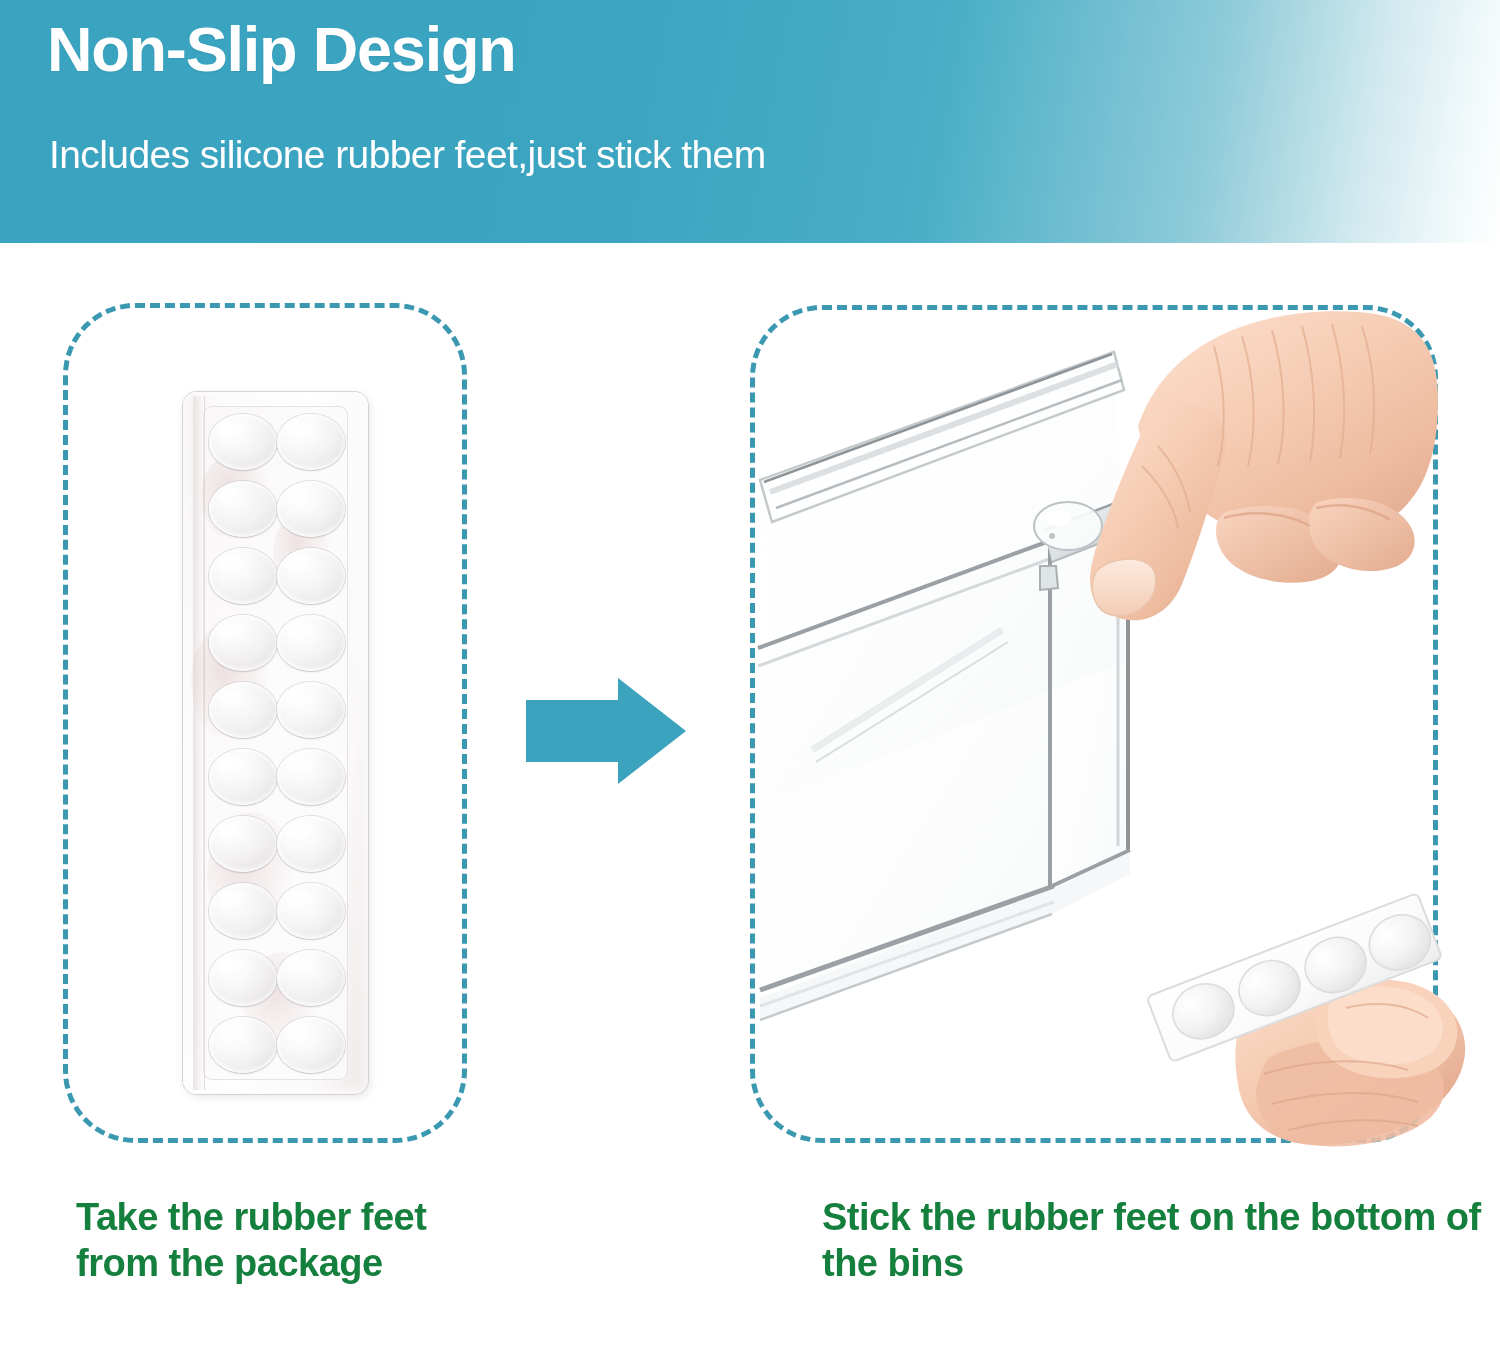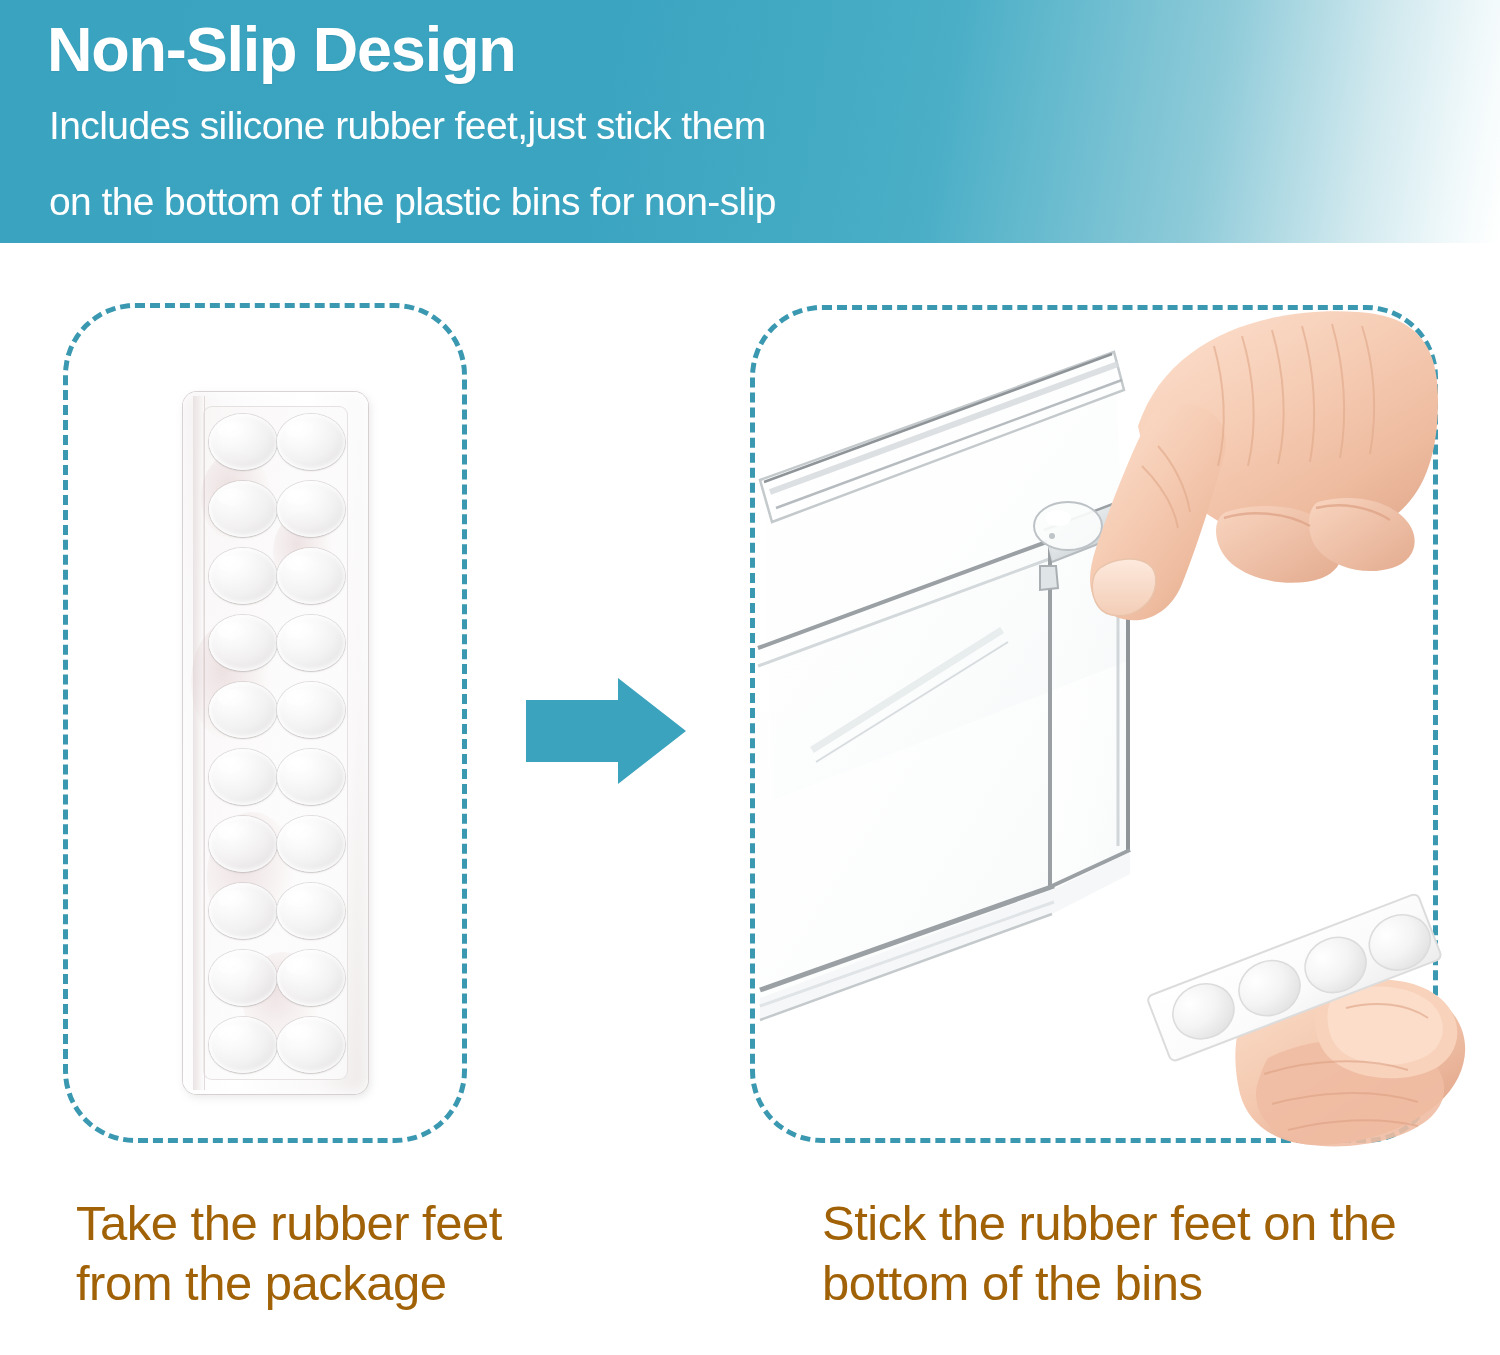--- a/index.html
+++ b/index.html
@@ -28,21 +28,21 @@
     text-shadow:0 1px 2px rgba(0,0,0,0.07);
   }
   .header-sub-line{
     position:absolute; left:49px;
     color:#ffffff;
     font-size:39px;
     font-weight:400;
     letter-spacing:-0.6px;
     white-space:nowrap;
   }
-  #header-sub-1{ top:104px; }
+  #header-sub-1{ top:133px; }
   #header-sub-2{ top:180px; }
 
   
   .dashed-panel{
     position:absolute;
     border:5px dashed #3a98b0;
     border-radius:72px;
     box-sizing:border-box;
     background:transparent;
   }
@@ -114,36 +114,35 @@
 
   .hand{ position:absolute; }
   
   #hand-upper{ left:1018px; top:306px; width:420px; height:340px; }
   
   #hand-lower{ left:1140px; top:862px; width:360px; height:300px; }
 
   
   .caption{
     position:absolute;
-    color:#a16207;
-    font-size:49px;
-    font-weight:normal;
+    color:#15803d;
+    font-size:38px;
+    font-weight:bold;
     line-height:1.22;
     letter-spacing:-0.5px;
   }
   #caption-left{ left:76px; top:1194px; width:430px; }
   #caption-right{ left:822px; top:1194px; width:660px; }
 </style>
 </head>
 <body>
 
 <div id="header-banner">
   <div id="header-title">Non-Slip Design</div>
   <div class="header-sub-line" id="header-sub-1">Includes silicone rubber feet,just stick them</div>
-  <div class="header-sub-line" id="header-sub-2">on the bottom of the plastic bins for non-slip</div>
 </div>
 
 <div class="dashed-panel" id="panel-left"></div>
 
 <div id="blister-strip">
   <div id="strip-tray"></div>
   <div id="strip-spine"></div>
   <div class="strip-blotch" style="left:18px;top:60px;width:70px;height:90px;"></div>
   <div class="strip-blotch" style="left:8px;top:230px;width:80px;height:120px;"></div>
   <div class="strip-blotch" style="left:24px;top:420px;width:90px;height:130px;"></div>

